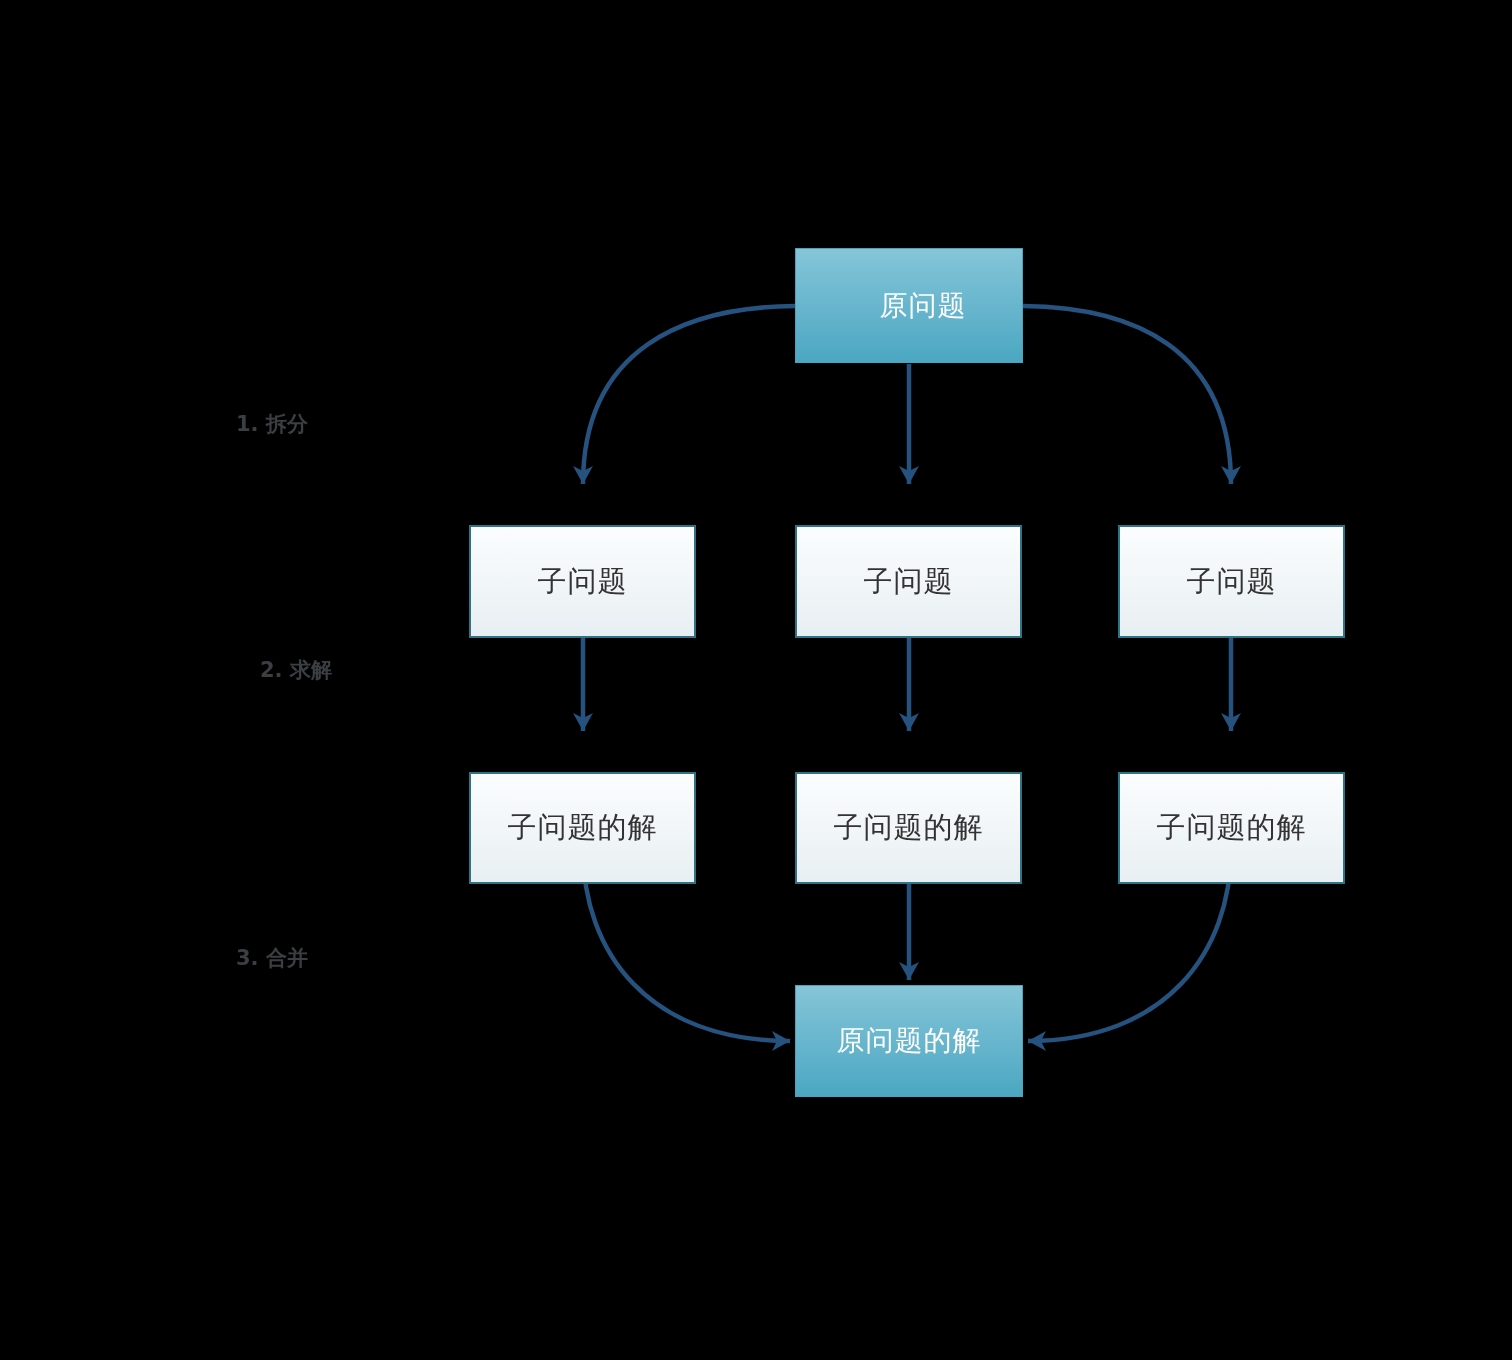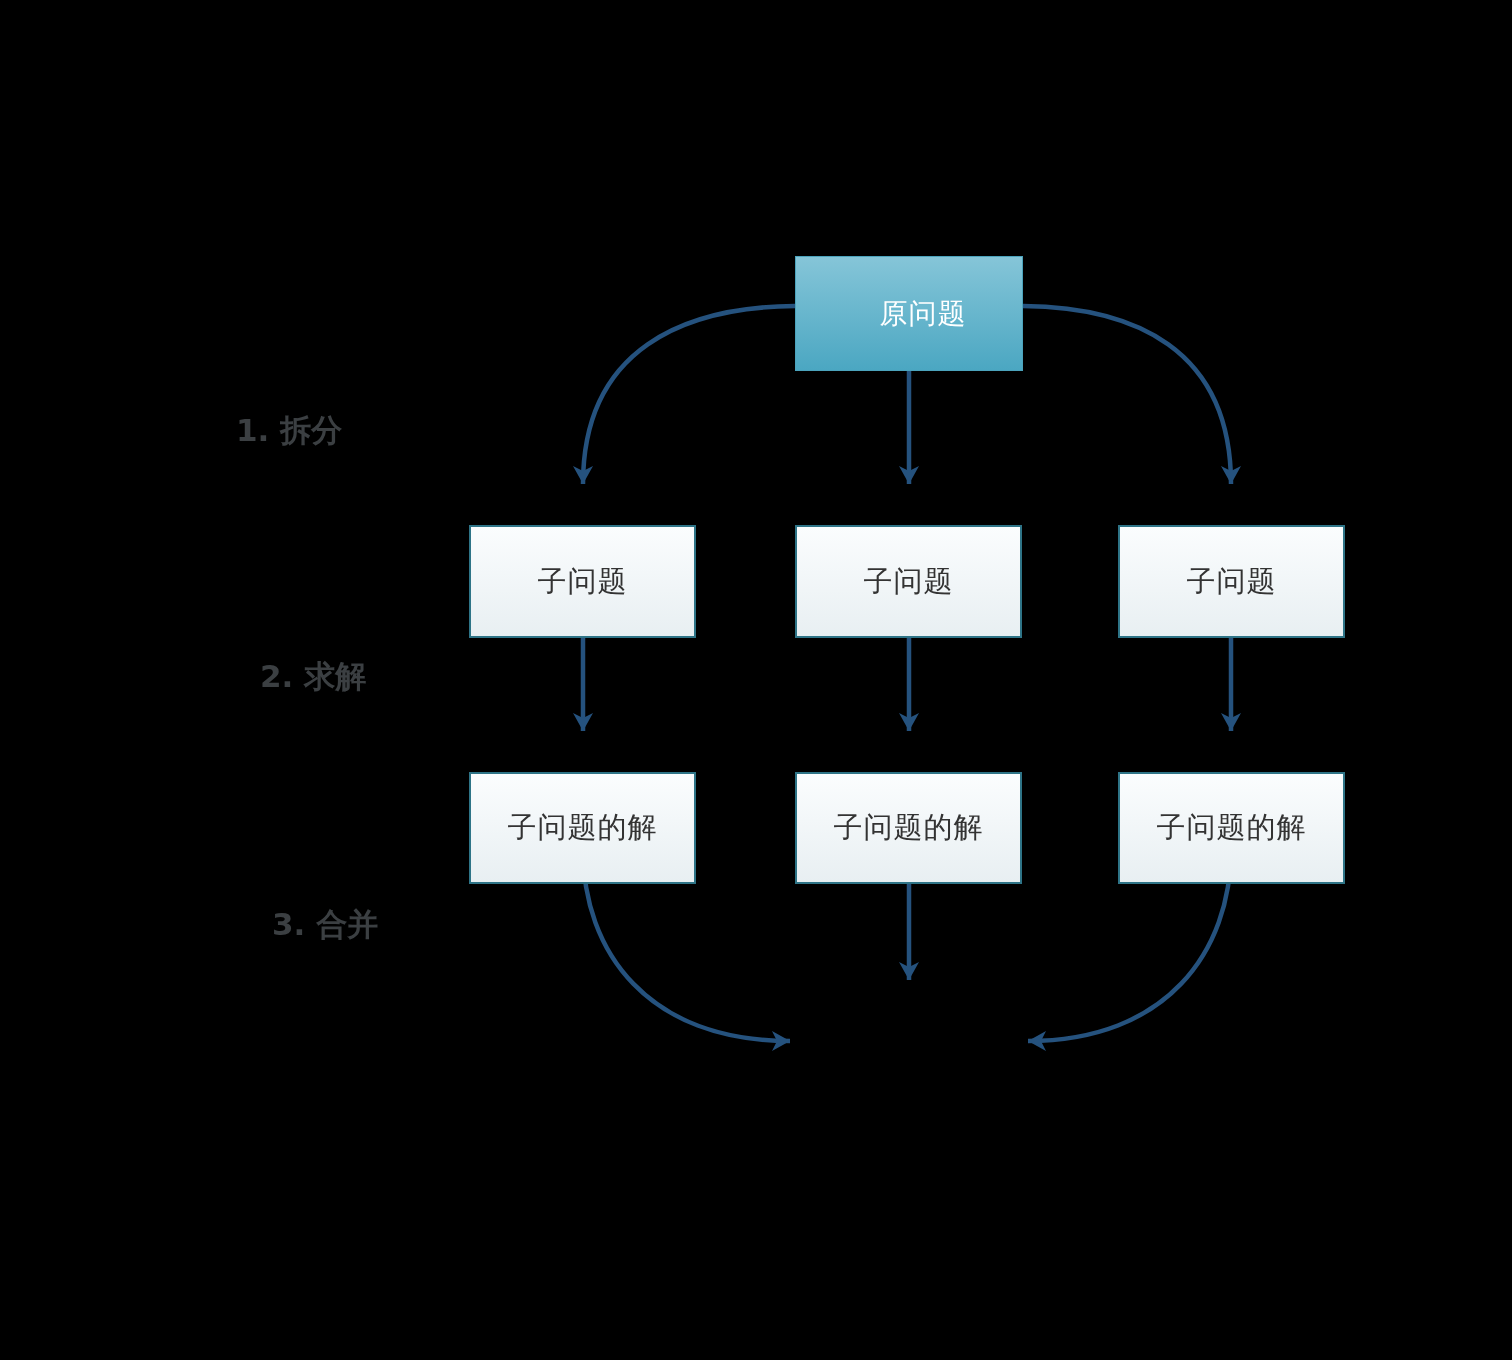--- a/index.html
+++ b/index.html
@@ -39,39 +39,39 @@
     letter-spacing: 1px;
   }
   .node-secondary {
     background: linear-gradient(180deg, #FBFDFE 0%, #E8EFF2 100%);
     border: 2px solid #2E7487;
     color: #333333;
     font-size: 29px;
     letter-spacing: 1px;
     margin-top: 36px;
   }
-  .node-original       { left: 795px;  top: 256px;  width: 228px; height: 115px; padding-left: 28px; }
+  .node-original       { left: 795px;  top: 248px;  width: 228px; height: 115px; padding-left: 28px; }
   .node-sub-left       { left: 469px;  top: 489px;  width: 227px; height: 113px; }
   .node-sub-mid        { left: 795px;  top: 489px;  width: 227px; height: 113px; }
   .node-sub-right      { left: 1118px; top: 489px;  width: 227px; height: 113px; }
   .node-subsol-left    { left: 469px;  top: 736px;  width: 227px; height: 112px; }
   .node-subsol-mid     { left: 795px;  top: 736px;  width: 227px; height: 112px; }
   .node-subsol-right   { left: 1118px; top: 736px;  width: 227px; height: 112px; }
   .node-origsol        { left: 795px;  top: 985px;  width: 228px; height: 112px; }
   .step-label {
     position: absolute;
     left: 236px;
     color: #3B3F42;
-    font-size: 31px;
+    font-size: 21px;
     font-weight: 600;
     white-space: nowrap;
   }
   .step-label-1 { top: 410px; }
   .step-label-2 { top: 656px; margin-left: 24px; }
-  .step-label-3 { top: 904px; margin-left: 36px; }
+  .step-label-3 { top: 944px; }
   .edge {
     stroke: #25527E;
     stroke-width: 4.5;
     fill: none;
   }
 </style>
 </head>
 <body>
 
 <div class="canvas">
@@ -114,14 +114,17 @@
   <div class="node node-secondary node-subsol-left">
     <span>子问题的解</span>
   </div>
   <div class="node node-secondary node-subsol-mid">
     <span>子问题的解</span>
   </div>
   <div class="node node-secondary node-subsol-right">
     <span>子问题的解</span>
   </div>
 
+  <div class="node node-primary node-origsol">
+    <span>原问题的解</span>
+  </div>
 
 </div>
 
 </body></html>

